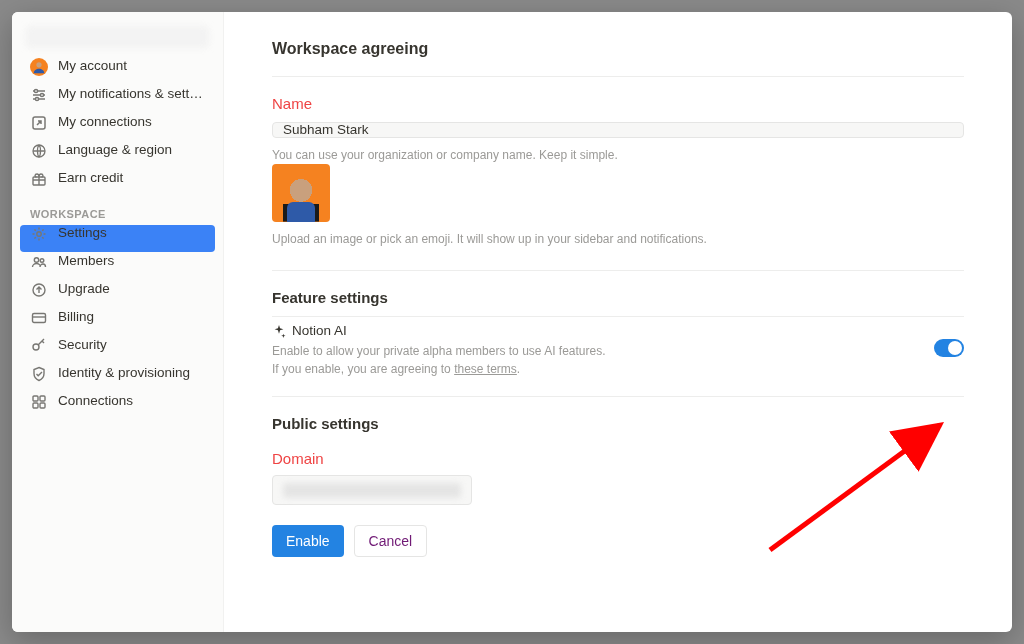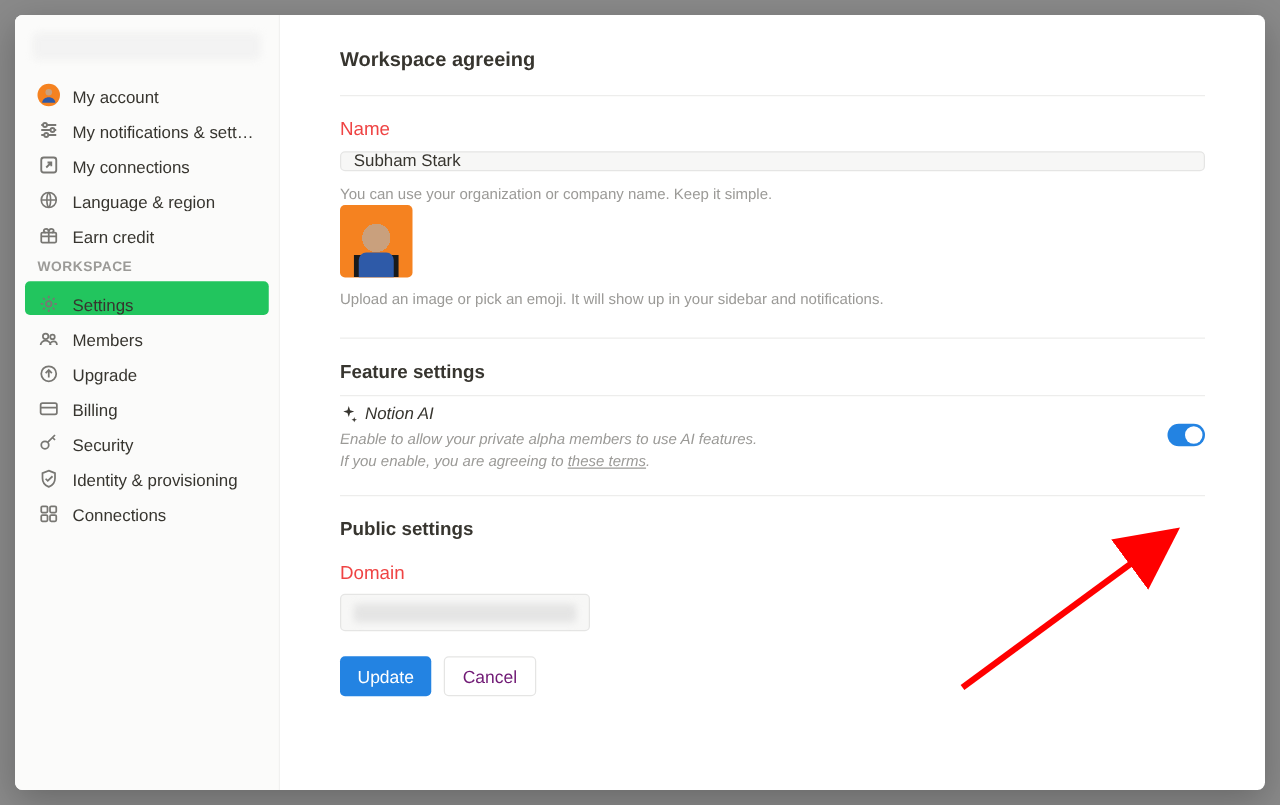--- a/index.html
+++ b/index.html
@@ -35,30 +35,30 @@
     opacity:.6;
   }
   .sidebar-section-label {
     font-size: 11px;
     font-weight: 600;
     letter-spacing: .04em;
     color: #9b9a97;
     padding: 10px 12px 4px;
   }
   .sidebar-item {
-    display: flex; align-items: flex-end;
+    display: flex; align-items: flex-start;
     gap: 10px;
     height: 27px;
     padding: 0 10px;
     margin: 1px 2px;
     border-radius: 4px;
     cursor: pointer;
     color: #37352f;
   }
-  .sidebar-item.active { background: #22c55e; font-weight:500; }
+  .sidebar-item.active { background: #3b82f6; font-weight:500; }
   .sidebar-item .icon {
     width: 18px; height: 18px;
     display:flex;align-items:center;justify-content:center;
     color:#787773;
   }
   .sidebar-item.avatar .icon {
     background: #f58220;
     border-radius: 50%;
     overflow:hidden;
   }
@@ -125,21 +125,21 @@
   }
   .workspace-icon .face::before{
     content:""; position:absolute; left:4px; right:4px; bottom:0; height:20px;
     background:#2e5aa8; border-radius:6px 6px 0 0;
   }
   .workspace-icon .face::after{
     content:""; position:absolute; top:2px; left:8px; right:8px; height:20px;
     background:#c9a07d; border-radius:50%;
   }
 
-  .feature-row { position: relative; padding-right: 80px; font-style: italic; }
+  .feature-row { position: relative; padding-right: 80px; }
   .feature-name {
     display:flex; align-items:center; gap:6px;
     font-size: 13.5px; font-weight:500;
     margin-bottom:4px; color:#37352f;
     margin-top:6px;
   }
   .feature-name .spark-icon { width:14px; height:14px; }
 
   .toggle {
     position:absolute; right:0; top:16px;
@@ -358,21 +358,21 @@
     <hr class="sep" style="margin-top:18px">
 
     
     <div class="section-title" style="margin-top:0">Public settings</div>
     <div class="field-label" style="margin-top:18px">Domain</div>
     <div class="domain-input">
       <div class="blur"></div>
     </div>
 
     <div class="btn-row">
-      <button class="btn primary">Update</button>
+      <button class="btn primary">Enable</button>
       <button class="btn secondary">Cancel</button>
     </div>
   </main>
 
   <svg class="arrow-annot" width="220" height="150">
     <defs>
       <marker id="ah" markerWidth="12" markerHeight="12" refX="9" refY="5" orient="auto">
         <path d="M0 0 L10 5 L0 10 z" fill="#ff0000"></path>
       </marker>
     </defs>

